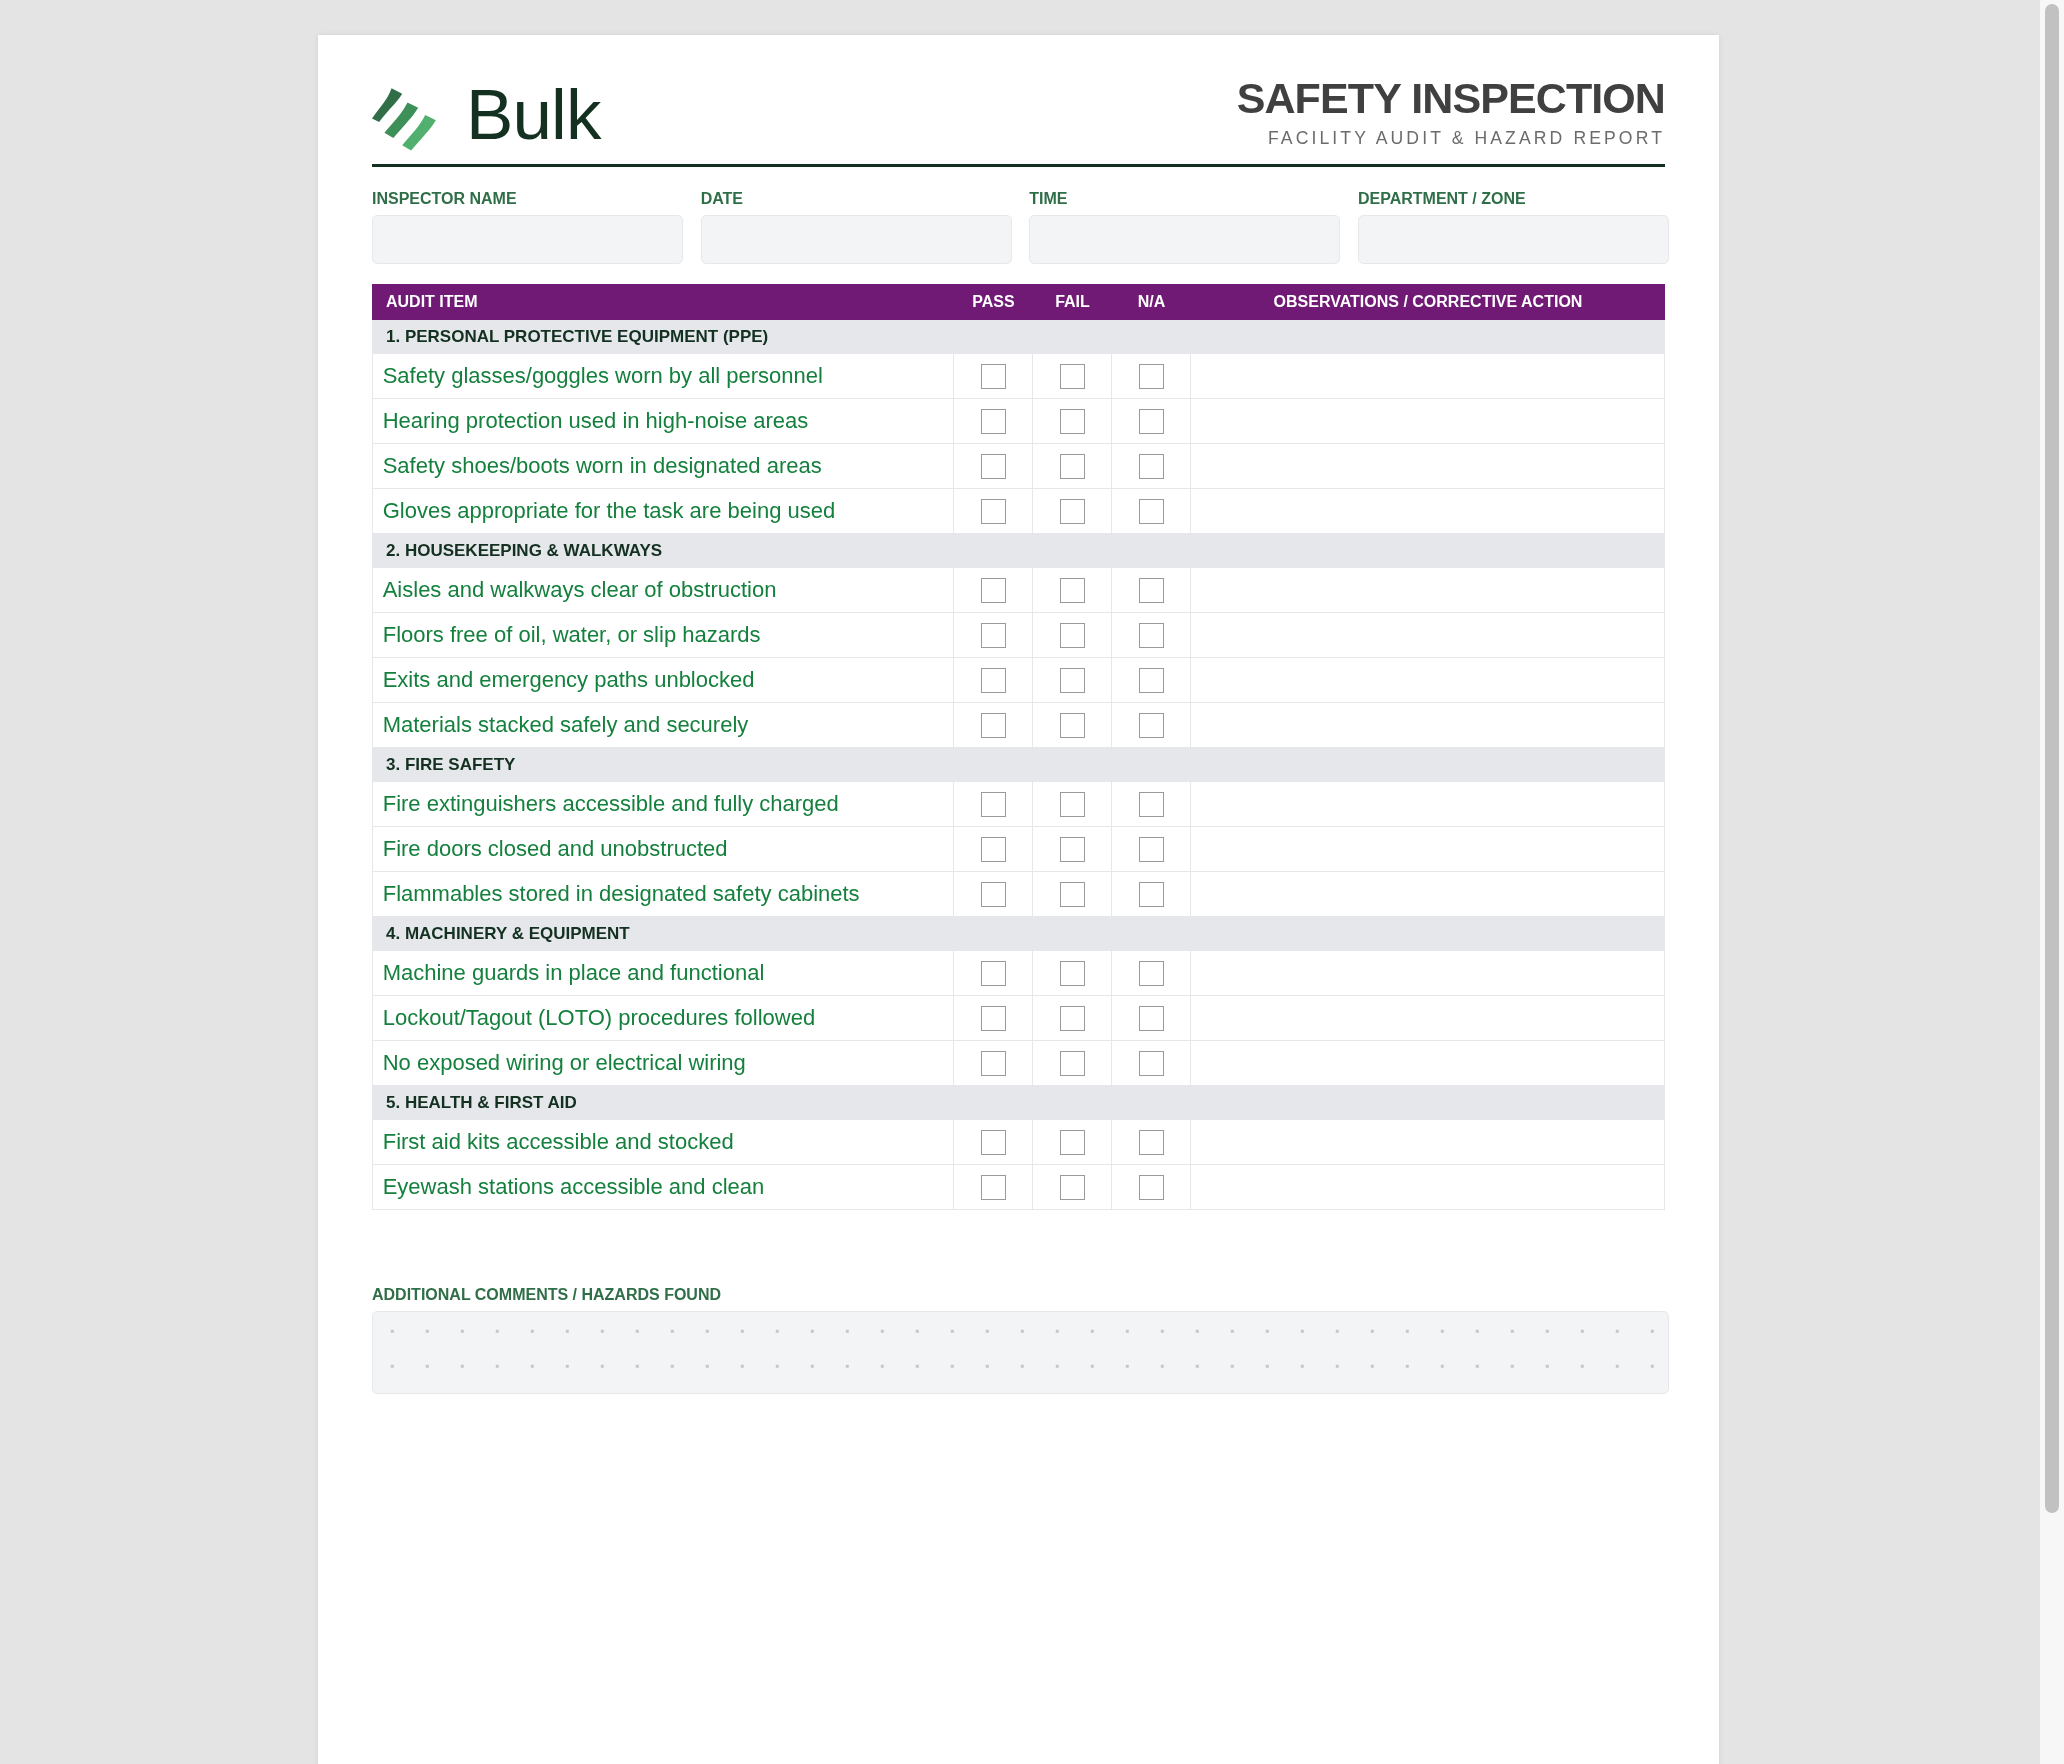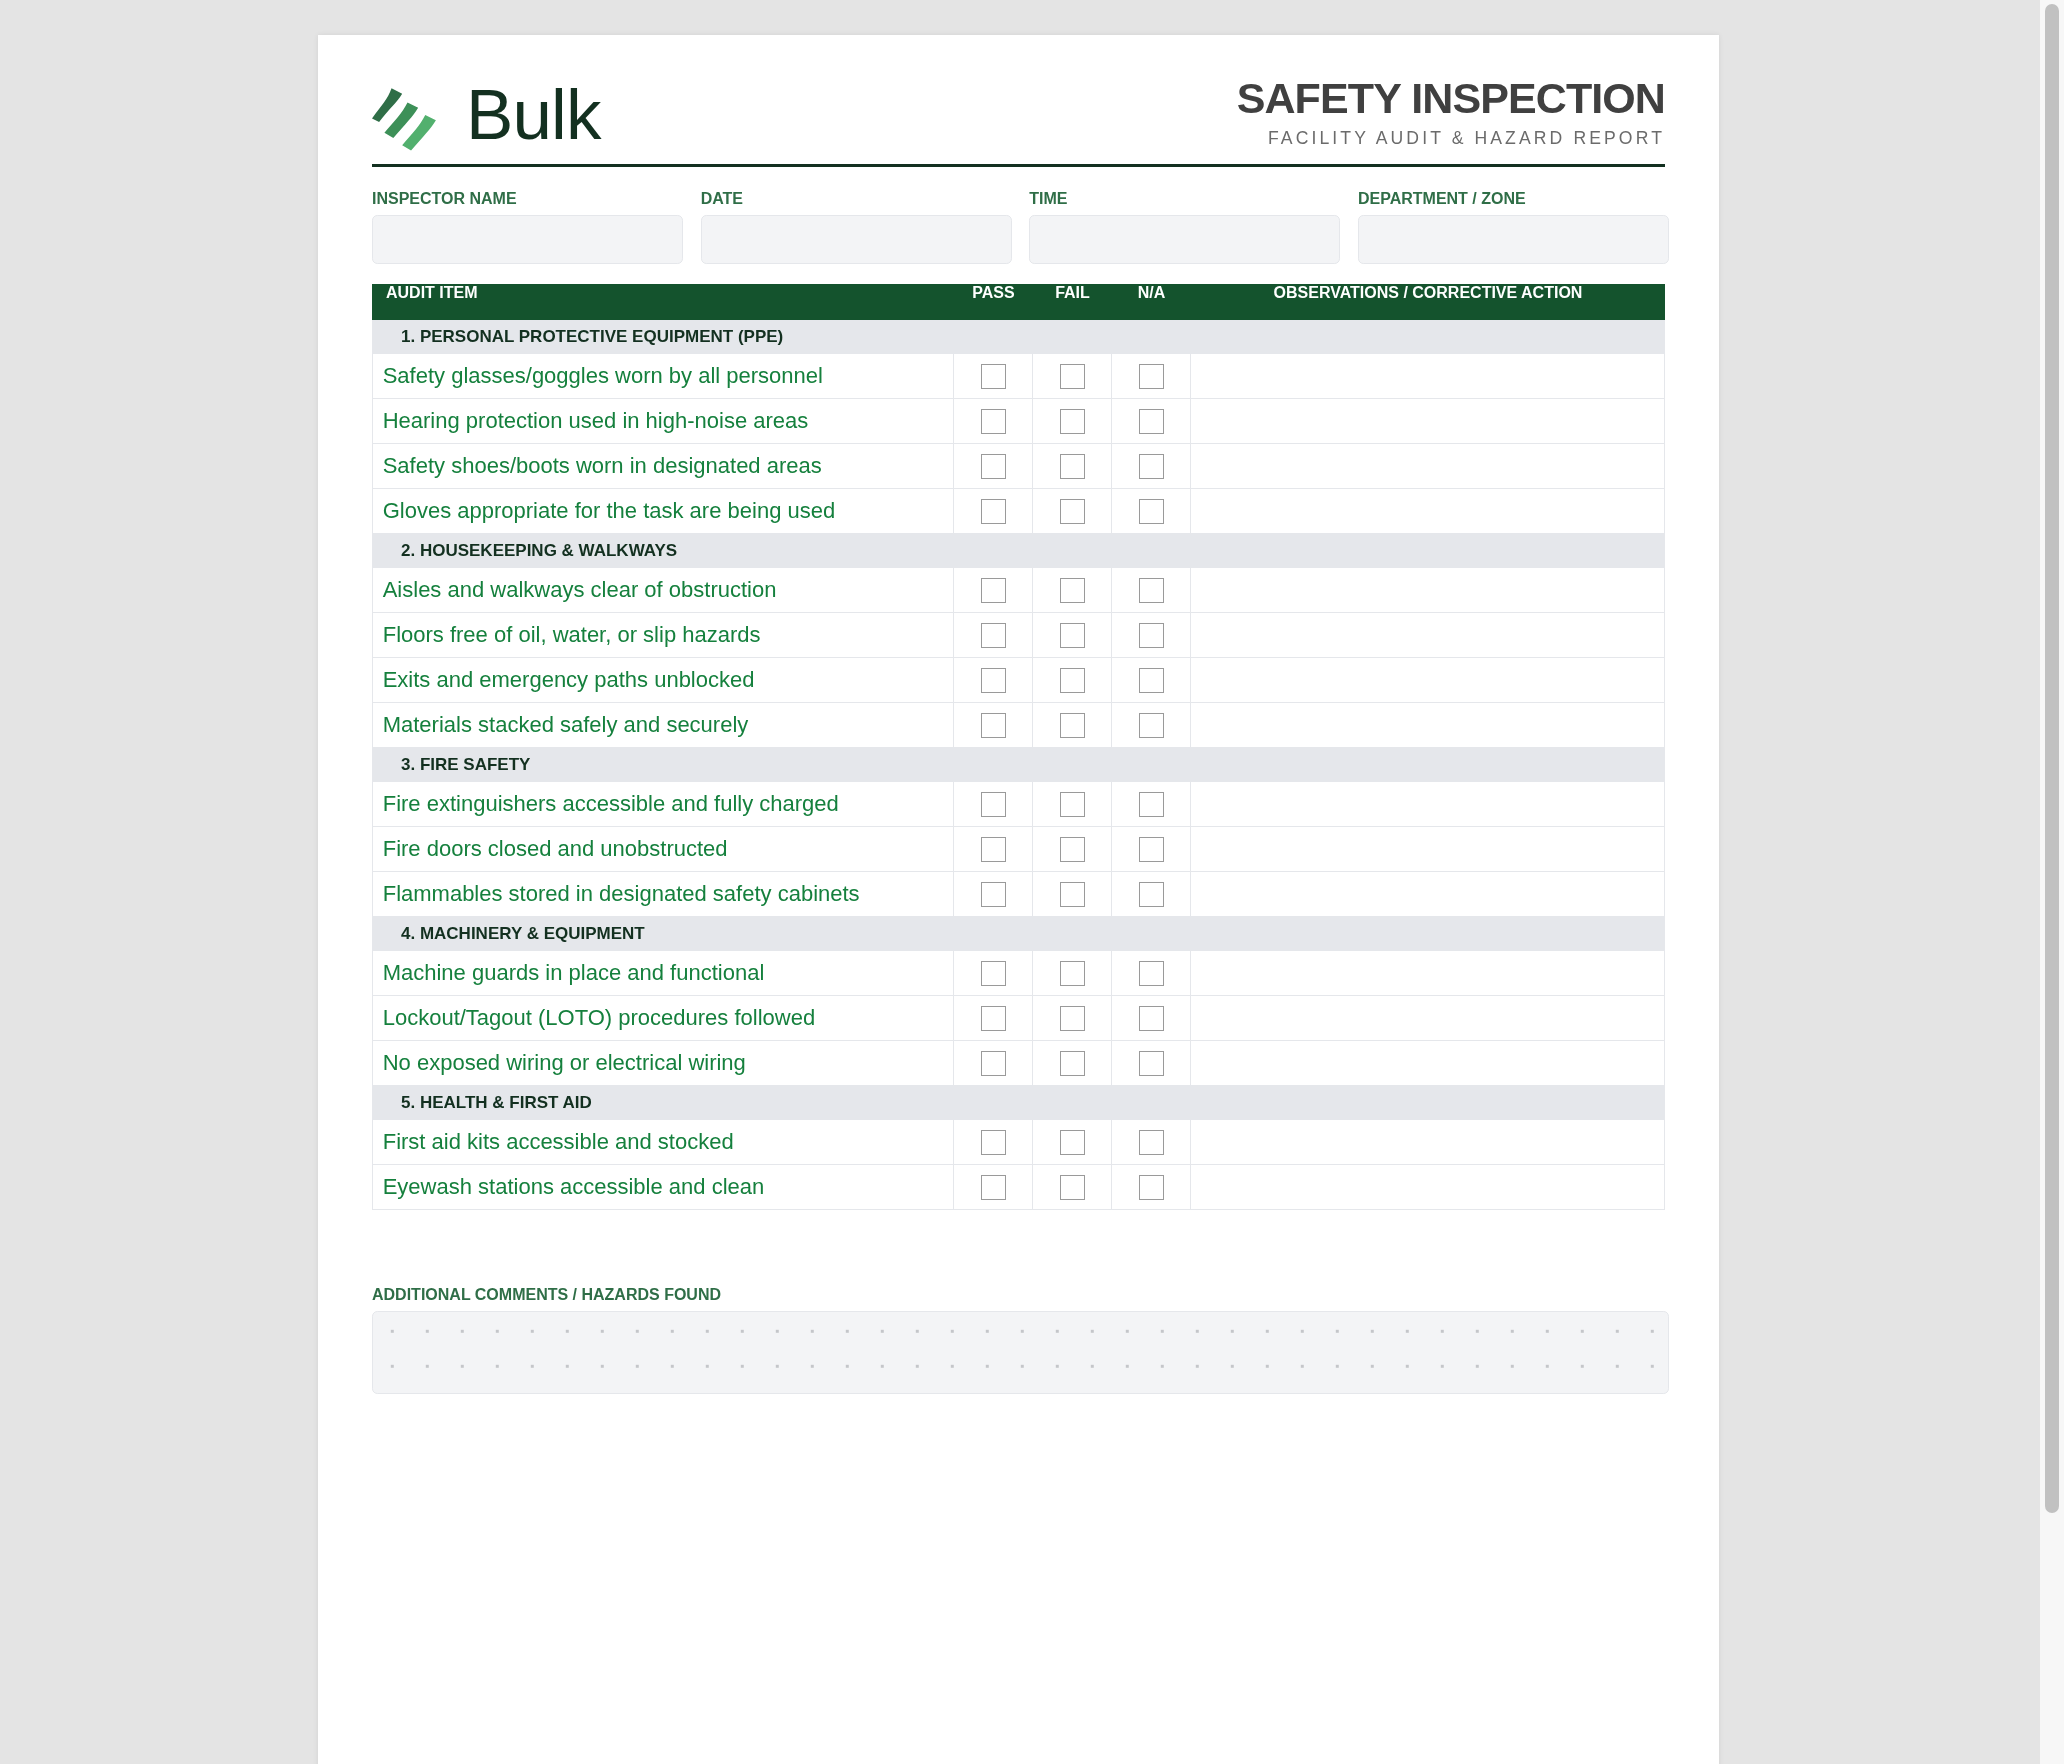--- a/index.html
+++ b/index.html
@@ -9,25 +9,25 @@
   .header { position: absolute; left: 54px; top: 0; width: 1293px; height: 132px; border-bottom: 3.5px solid #133020; }
   .logo { position: absolute; left: 0; top: 48px; width: 71px; height: 71px; }
   .brand { position: absolute; left: 94px; top: 44px; font-size: 71px; color: #133020; letter-spacing: -0.9px; font-family: "Liberation Sans", sans-serif; line-height: 1; }
   .title { position: absolute; right: 0; top: 42px; font-size: 43px; font-weight: bold; color: #404040; letter-spacing: -0.9px; line-height: 1; }
   .subtitle { position: absolute; right: 0; top: 95px; font-size: 17.6px; color: #6b6b6b; letter-spacing: 3.1px; line-height: 1; }
   .fields { position: absolute; left: 54px; top: 155px; width: 1297px; display: flex; gap: 17.6px; }
   .field { flex: 1; }
   .field-label { font-size: 16px; font-weight: bold; color: #2f6e47; height: 25px; line-height: 17.6px; }
   .field-input { width: 100%; height: 49px; background: #f3f4f6; border: 1.8px solid #e5e7eb; border-radius: 5.3px; }
   .table { position: absolute; left: 54px; top: 249px; width: 1293px; border-collapse: collapse; }
-  .thead { display: flex; height: 36px; background: #14532d; color: #ffffff; font-size: 16px; font-weight: bold; align-items: flex-start; }
+  .thead { display: flex; height: 36px; background: #701a75; color: #ffffff; font-size: 16px; font-weight: bold; align-items: center; }
   .th-item { width: 582px; padding-left: 14px; }
   .th-chk { width: 79px; text-align: center; }
   .th-obs { flex: 1; text-align: center; }
-  .section { height: 34px; background: #e5e7eb; font-size: 17px; font-weight: bold; color: #133020; padding-left: 29px; line-height: 34px; }
+  .section { height: 34px; background: #e5e7eb; font-size: 17px; font-weight: bold; color: #133020; padding-left: 14px; line-height: 34px; }
   .row { display: flex; height: 45px; border-left: 1.8px solid #e5e7eb; border-right: 1.8px solid #e5e7eb; border-bottom: 1.8px solid #e5e7eb; }
   .cell-item { width: 581px; padding-left: 9.7px; font-size: 22px; color: #15803d; line-height: 43px; border-right: 1.8px solid #e5e7eb; }
   .cell-chk { width: 79px; border-right: 1.8px solid #e5e7eb; display: flex; align-items: center; justify-content: center; }
   .cell-obs { flex: 1; }
   .chk { width: 25px; height: 25px; border: 1.8px solid #9a9a9a; background: #ffffff; }
   .comments-label { position: absolute; left: 54px; top: 1251px; font-size: 16px; font-weight: bold; color: #2f6e47; }
   .comments-box { position: absolute; left: 54px; top: 1276px; width: 1297px; height: 83px; background: #f3f4f6; border: 1.8px solid #e5e7eb; border-radius: 5.3px;
     background-image: radial-gradient(circle, #c4c6ca 1.4px, transparent 1.8px);
     background-size: 35px 35px; background-position: 1.8px 1.8px; }
   .scroll-track { position: absolute; left: 2040px; top: 0; width: 25px; height: 1764px; background: #f7f7f7; }

